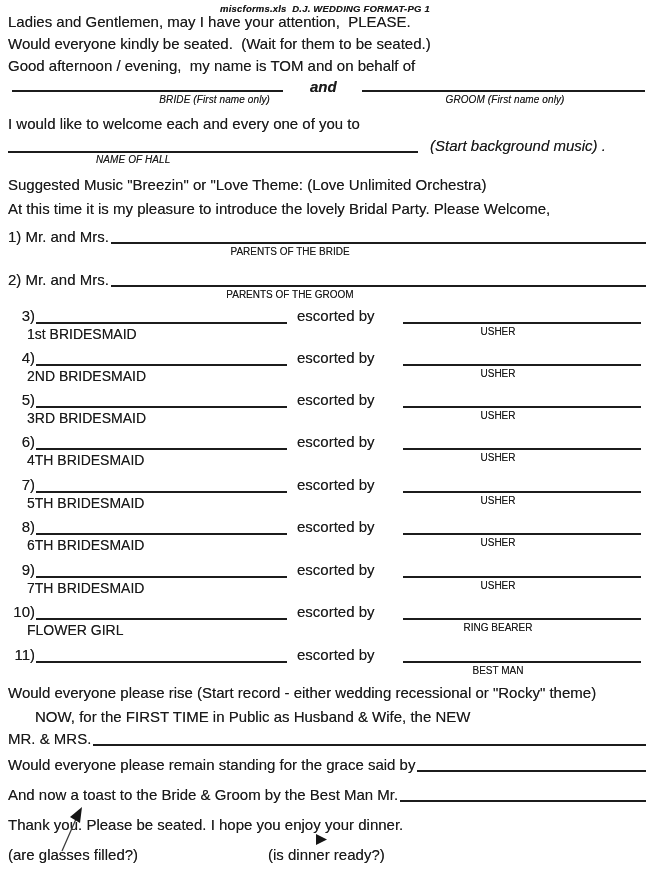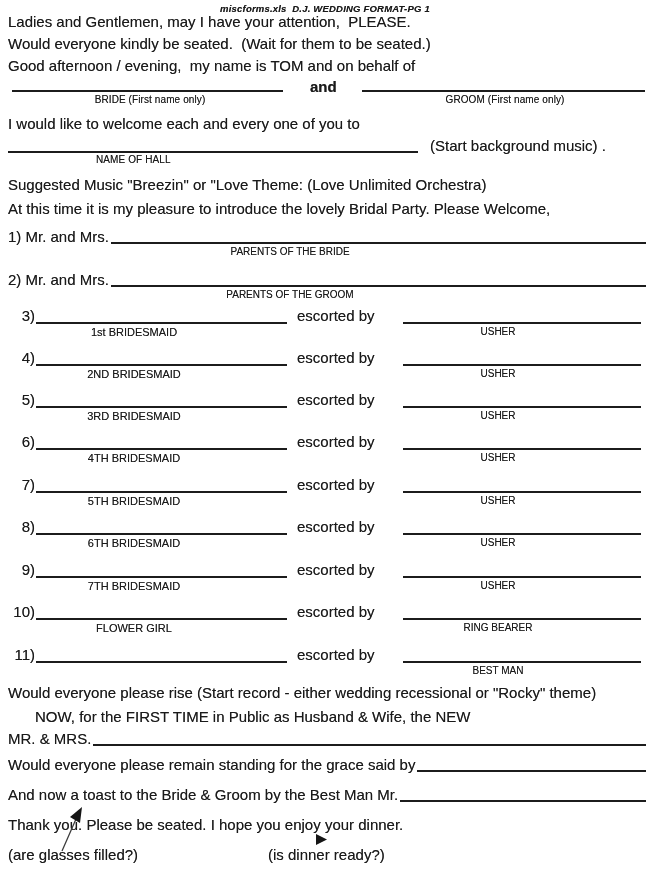--- a/index.html
+++ b/index.html
@@ -13,48 +13,48 @@
   .hdr{position:absolute; top:3px; left:0; right:0; text-align:center;
        font-size:9.5px; font-weight:bold; letter-spacing:.2px; white-space:pre;font-style:italic;}
   .bl{position:absolute; left:8px; font-size:15px; white-space:pre; line-height:17px;}
   .small{font-size:10px; letter-spacing:.1px;}
   
   .frow{position:absolute; left:8px; right:4px; display:flex; height:17px; font-size:15px;}
   .frow .t{white-space:pre;}
   .frow .fill{flex:1; border-bottom:2px solid var(--line); margin:0 0 1px 2px; font-size:13px; white-space:pre;}
   .plabel{position:absolute; top:18px; text-align:center; font-size:10px;}
   
-  .abs{position:absolute;}
+  .abs{position:absolute;font-style:italic;}
   .lineabs{position:absolute; height:14px; border-bottom:2px solid var(--line); font-size:12px; white-space:pre;}
   
   .erow{position:absolute; left:0; right:0; height:32px; font-size:15px;}
   .erow .num{position:absolute; left:8px; width:27px; top:0; text-align:right; white-space:pre;}
   .erow .lline{position:absolute; left:36px; width:251px; top:1px; height:14px; border-bottom:2px solid var(--line);}
   .erow .escort{position:absolute; left:297px; top:0; white-space:pre;}
   .erow .rline{position:absolute; left:403px; width:238px; top:1px; height:14px; border-bottom:2px solid var(--line);}
-  .erow .llabel{position:absolute; left:13px; width:242px; top:19px; text-align:center; font-size:11px;}
+  .erow .llabel{position:absolute; left:27px; width:242px; top:19px; text-align:left; font-size:14px;}
   .erow .rlabel{position:absolute; left:380px; width:236px; top:19px; text-align:center; font-size:10px;}
   svg.marks{position:absolute; inset:0; pointer-events:none; z-index:5;}
 </style>
 </head>
 <body>
 
 <div class="page">
 
   <div class="hdr">miscforms.xls  D.J. WEDDING FORMAT-PG 1</div>
 
   <div class="bl" style="top:13px">Ladies and Gentlemen, may I have your attention,  PLEASE.</div>
   <div class="bl" style="top:35px">Would everyone kindly be seated.  (Wait for them to be seated.)</div>
   <div class="bl" style="top:57px">Good afternoon / evening,  my name is TOM and on behalf of</div>
 
   <div class="abs" style="top:76px;left:0;right:0;height:36px">
     <div class="lineabs" style="left:12px;width:271px;top:0"></div>
     <div class="abs" style="left:310px;top:2px;font-weight:bold;font-size:15px">and</div>
     <div class="lineabs" style="left:362px;width:283px;top:0"></div>
-    <div class="abs small" style="left:30px;width:240px;top:18px;text-align:center">BRIDE (First name only)</div>
+    <div class="abs small" style="left:30px;width:240px;top:18px;text-align:right">BRIDE (First name only)</div>
     <div class="abs small" style="left:385px;width:240px;top:18px;text-align:center">GROOM (First name only)</div>
   </div>
 
   <div class="bl" style="top:115px">I would like to welcome each and every one of you to</div>
 
   <div class="abs" style="top:136px;left:0;right:0;height:34px">
     <div class="lineabs" style="left:8px;width:410px;top:1px"></div>
     <div class="abs" style="left:430px;top:1px;font-size:15px;white-space:pre">(Start background music) .</div>
     <div class="abs small" style="left:96px;width:244px;top:18px;text-align:left">NAME OF HALL</div>
   </div>

